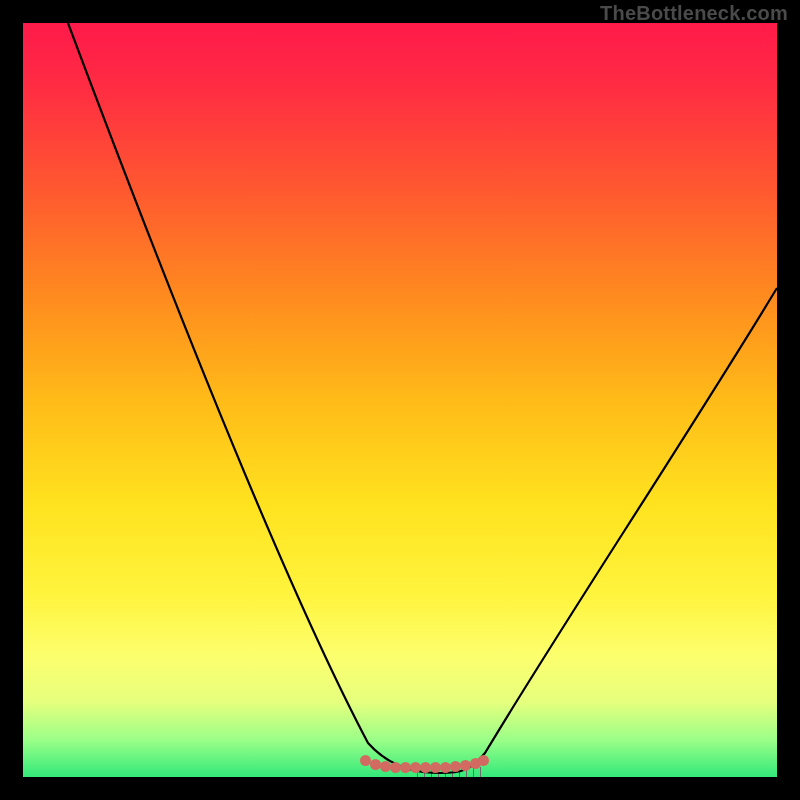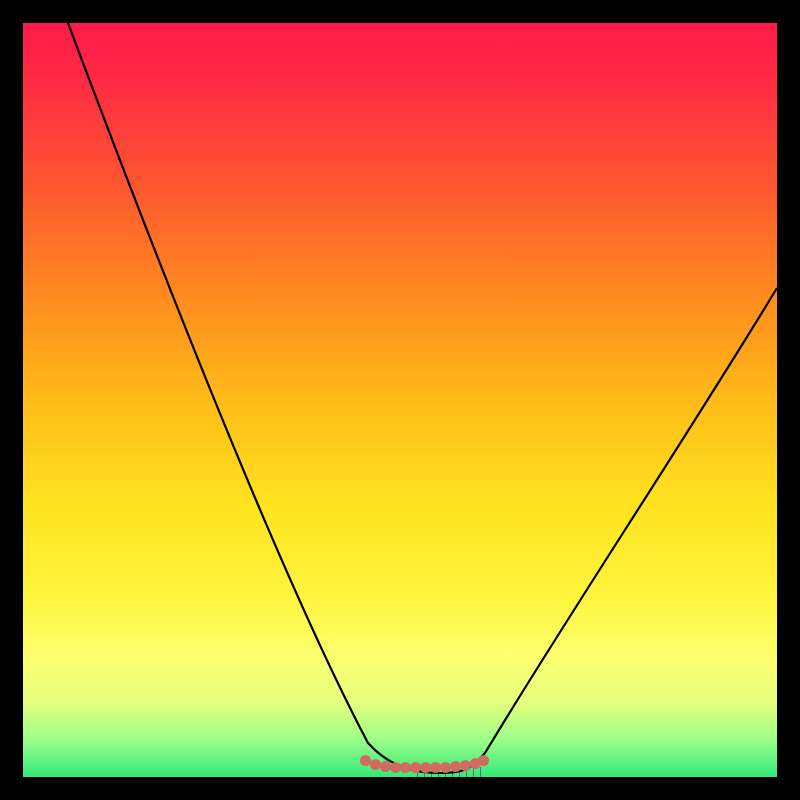--- a/index.html
+++ b/index.html
@@ -140,14 +140,15 @@
       <div class="rouge-dot" style="left: 70px; top: 5px;"></div>
       <div class="rouge-dot" style="left: 80px; top: 5px;"></div>
       <div class="rouge-dot" style="left: 90px; top: 4px;"></div>
       <div class="rouge-dot" style="left: 100px; top: 3px;"></div>
       <div class="rouge-dot" style="left: 110px; top: 1px;"></div>
       <div class="rouge-dot" style="left: 118px; top: -2px;"></div>
     </div>
 
   </div>
 
+  <div class="watermark">TheBottleneck.com</div>
 
 </div>
 
 </body></html>

